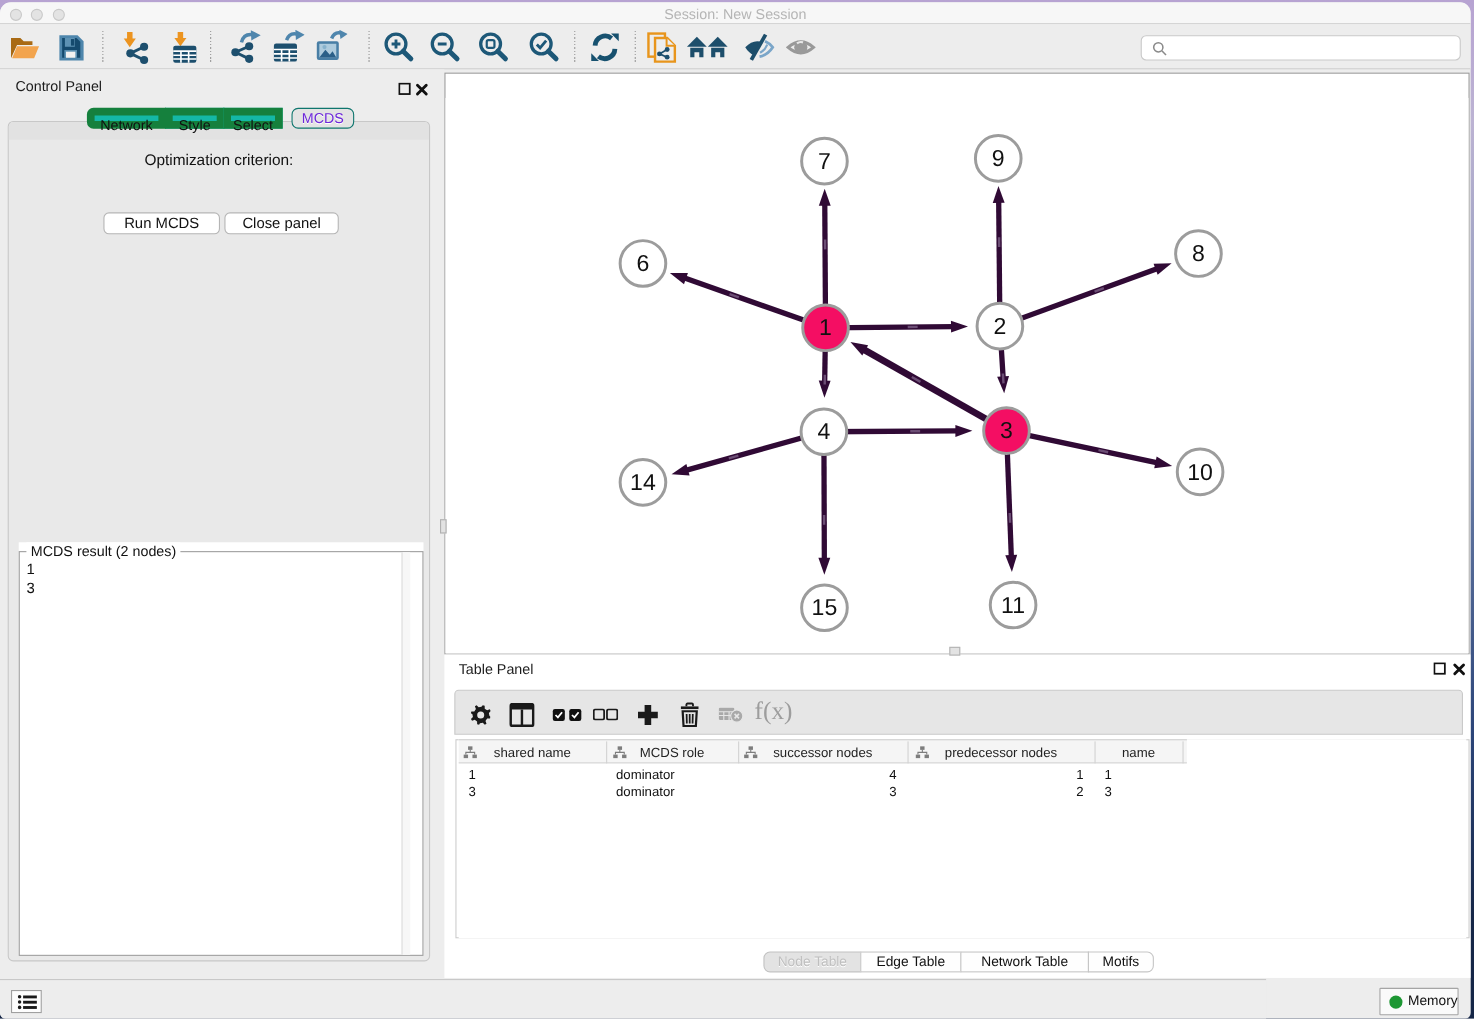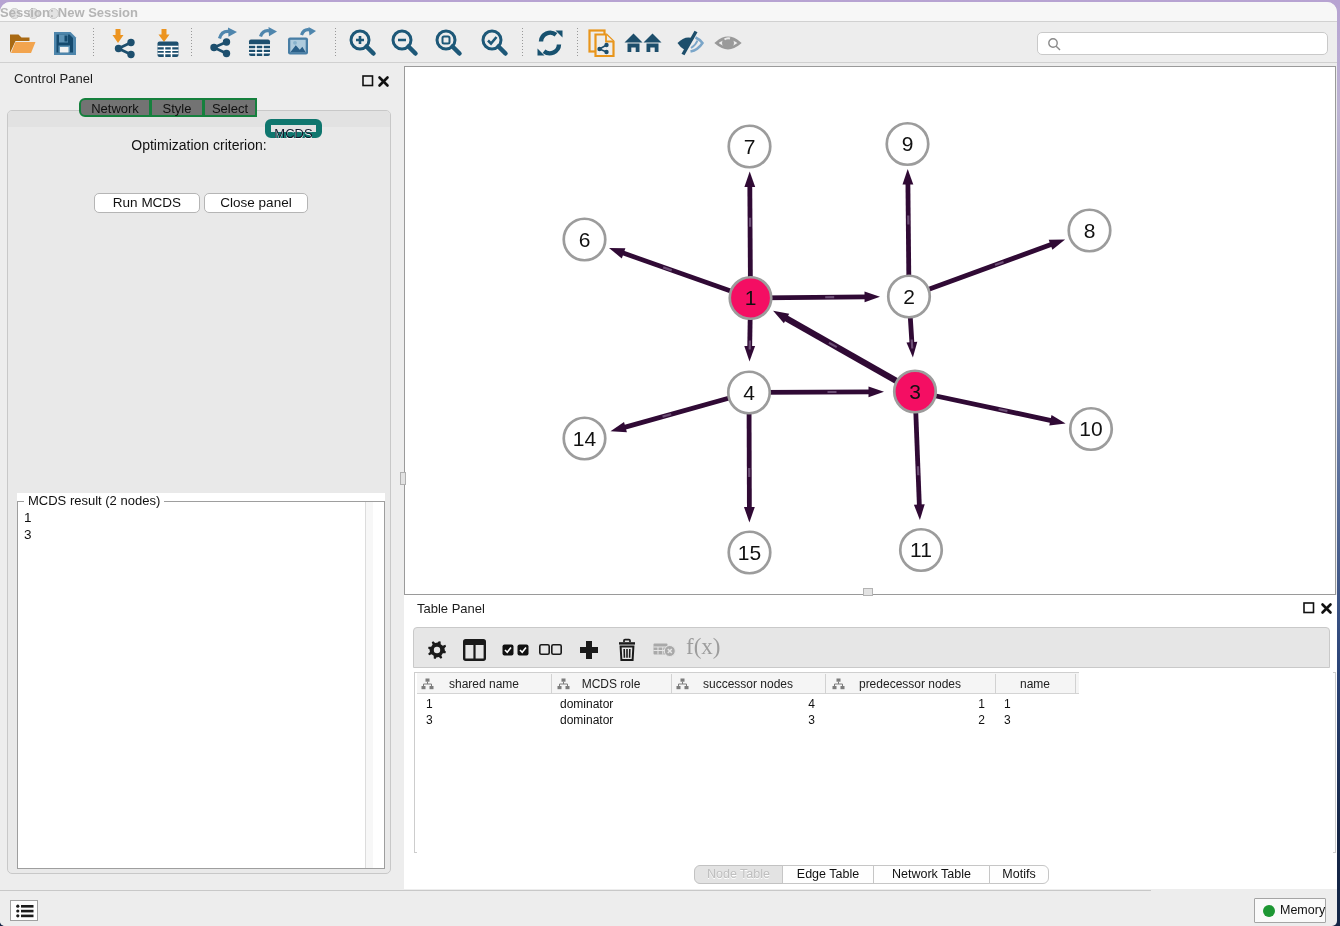--- a/index.html
+++ b/index.html
@@ -2,31 +2,31 @@
 <html><head>
 <meta charset="utf-8">
 <style>
 * { margin:0; padding:0; box-sizing:border-box; }
 html,body { width:1340px; height:926px; overflow:hidden; }
 body { font-family:"Liberation Sans", sans-serif; background:linear-gradient(180deg,#b7a3d2 0%,#bcb3d3 12%,#99a0c1 30%,#5a6f9b 52%,#2c4579 72%,#152647 90%); }
 #win { position:absolute; left:0; top:2px; width:1337px; height:924px; background:#ededed; border-radius:10px 10px 5px 5px; overflow:hidden; }
 
 #titlebar { position:absolute; left:0; top:0; width:1337px; height:20px; background:#f7f7f7; border-bottom:1px solid #d1d1d1; }
 .tl { position:absolute; top:5.5px; width:11px; height:11px; border-radius:50%; background:#e3e3e3; border:1px solid #c9c9c9; }
-#wtitle { position:absolute; left:0; top:3px; width:1337px; font-size:13px; color:#b5b5b5;font-weight:bold; }
+#wtitle { position:absolute; left:0; top:3px; width:1337px; text-align:center; font-size:13px; color:#b5b5b5; }
 
 #toolbar { position:absolute; left:0; top:20px; width:1337px; height:41px; background:#ededed; border-bottom:1px solid #d0d0d0; }
 .tbi { position:absolute; top:5px; width:32px; height:32px; }
 .tsep { position:absolute; top:6px; height:29px; width:1px; background-image:repeating-linear-gradient(180deg,#999 0 1.2px,transparent 1.2px 3px); }
 #search { position:absolute; left:1037px; top:10px; width:291px; height:23px; background:#fff; border:1px solid #c9c9c9; border-radius:5px; }
 
 #cpanel { position:absolute; left:0; top:61px; width:404px; height:824px; background:#ededed; }
 .ptitle { font-size:13px; color:#1c1c1c; }
-.tab { position:absolute; top:34.5px; height:19px; z-index:3; background:#737373; border:2px solid #15803d; font-size:13px; color:#111; text-align:center; line-height:17px; }
-.tabsel { background:#e3e3e3; border:6px solid #0f766e; border-radius:6px; color:#0f172a; text-shadow:0 1px 0 #fff;margin-top:21px; }
+.tab { position:absolute; top:34.5px; height:19px; z-index:3; background:#14b8a6; border:7px solid #15803d; font-size:13px; color:#111; text-align:center; line-height:17px; }
+.tabsel { background:#e3e3e3; border:1px solid #0f766e; border-radius:6px; color:#6d28d9; text-shadow:0 1px 0 #fff; }
 #cbody { position:absolute; left:7px; top:46.5px; z-index:1; width:384px; height:764px; background:#e9e9e9; border:1px solid #c8c8c8; border-radius:5px; }
 .btn { position:absolute; background:#fff; border:1px solid #b5b5b5; border-radius:5px; font-size:13.5px; color:#111; text-align:center; }
 
 #nframe { position:absolute; left:404px; top:64px; width:932px; height:529px; border:1px solid #9a9a9a; background:#fff; }
 #ntitle { position:absolute; left:0; top:0; width:930px; height:21px; background:linear-gradient(180deg,#fafafa,#dcdcdc); border-bottom:1px solid #b3b3b3; }
 #canvas { position:absolute; left:0; top:22px; width:930px; height:505px; background:#fff; overflow:hidden; }
 
 #tpanel { position:absolute; left:404px; top:593px; width:933px; height:294px; background:#ffffff; }
 #ttool { position:absolute; left:9px; top:32px; width:917px; height:41px; background:#e6e6e6; border:1px solid #c9c9c9; border-radius:4px 4px 0 0; }
 #thead { position:absolute; left:13px; top:77px; z-index:2; width:662px; height:22px; background:#f5f5f5; border-top:1px solid #cfcfcf; border-bottom:1px solid #d4d4d4; font-size:12px; color:#222; }

